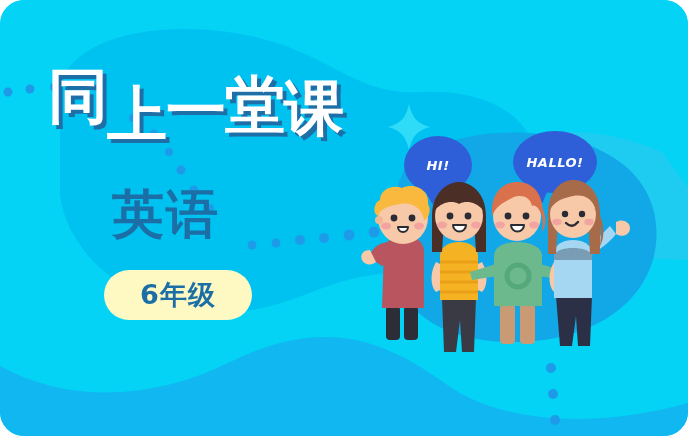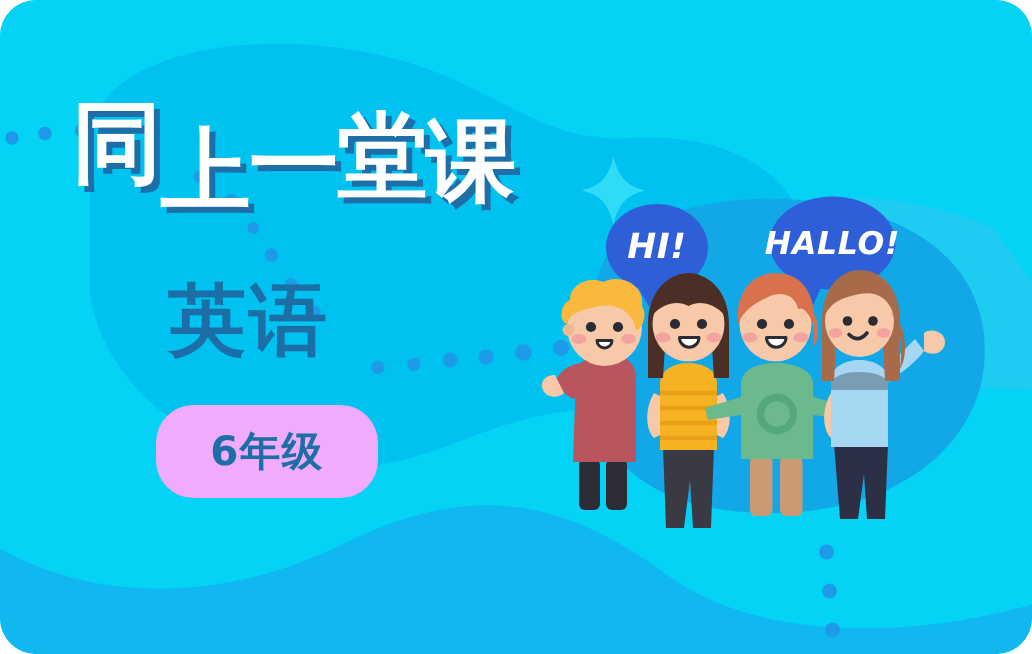--- a/index.html
+++ b/index.html
@@ -53,23 +53,23 @@
     font-weight:bold;
     font-size:52px;
     line-height:1;
     color:#1B6FA6;
     letter-spacing:2px;
   }
 
   .grade-pill{
     position:absolute;
     left:104px; top:270px;
-    width:148px; height:62px;
+    width:148px; height:50px;
     border-radius:25px;
-    background:#f0abfc;
+    background:#fef9c3;
     display:flex;
     align-items:center;
     justify-content:center;
   }
   .grade-pill span{
     font-family:"DejaVu Sans","Liberation Sans",sans-serif;
     font-weight:bold;
     font-size:27px;
     color:#1B6FA6;
     letter-spacing:1px;
@@ -89,30 +89,30 @@
     font-weight:bold;
     font-style:italic;
     color:#ffffff;
     letter-spacing:0.5px;
   }
   .bubble .tail{
     position:absolute;
     width:0;height:0;
   }
   #bubble-hi{left:404px;top:136px;width:68px;height:58px;}
-  #bubble-hi span{font-size:23px;}
+  #bubble-hi span{font-size:13px;}
   #bubble-hi .tail{
     bottom:-10px;left:16px;
     border-left:14px solid transparent;
     border-right:6px solid transparent;
     border-top:18px solid #2E5FD9;
     transform:rotate(8deg);
   }
   #bubble-hallo{left:513px;top:131px;width:84px;height:62px;}
-  #bubble-hallo span{font-size:21px;}
+  #bubble-hallo span{font-size:13px;}
   #bubble-hallo .tail{
     bottom:-10px;left:14px;
     border-left:16px solid transparent;
     border-right:6px solid transparent;
     border-top:18px solid #2E5FD9;
     transform:rotate(4deg);
   }
 
   
   #kids{position:absolute;left:360px;top:180px;width:290px;height:180px;}

